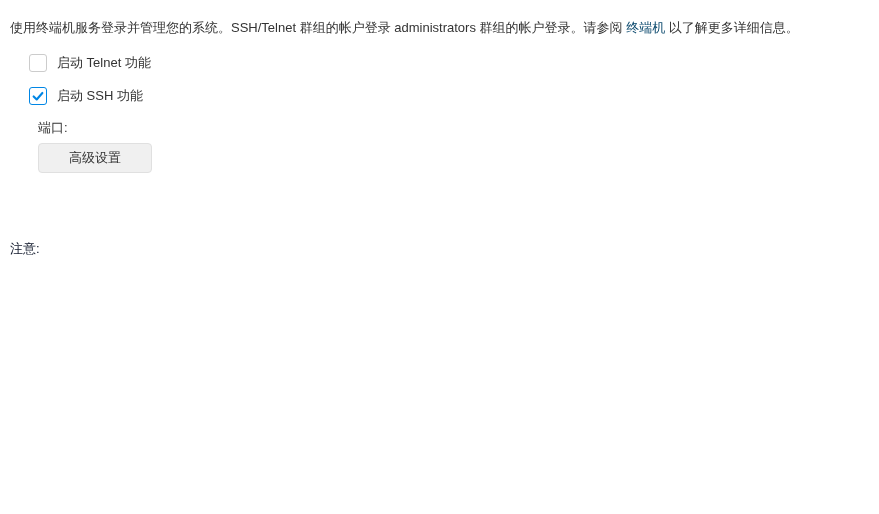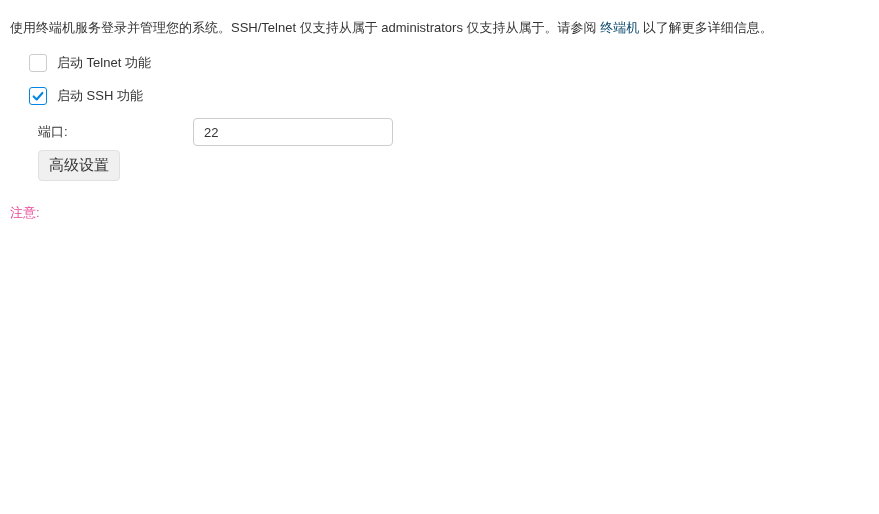--- a/index.html
+++ b/index.html
@@ -73,46 +73,47 @@
       height: 28px;
       padding: 0 10px;
       border: 1px solid #ccc;
       border-radius: 4px;
       font-size: 13px;
       color: #333;
       outline: none;
     }
     .btn {
       display: inline-block;
-      padding: 5px 10px;
+      padding: 5px 30px;
       background: #f0f0f0;
       border: 1px solid #e0e0e0;
       border-radius: 4px;
-      font-size: 15px;
+      font-size: 13px;
       color: #333;
       cursor: pointer;
     }
     .note-row {
       margin-top: 22px;
       display: flex;
     }
     .note-label {
-      color: #ec4899;
+      color: #0f172a;
       margin-right: 12px;
       flex-shrink: 0;
+      margin-top: 44px;
     }
     .note-text {
       color: #333;
     }
   </style>
 </head>
 <body>
 
 <div class="intro">
-  <span>使用终端机服务登录并管理您的系统。SSH/Telnet 仅支持从属于 administrators 仅支持从属于。请参阅 </span><a class="link">终端机</a><span> 以了解更多详细信息。</span>
+  <span>使用终端机服务登录并管理您的系统。SSH/Telnet 群组的帐户登录 administrators 群组的帐户登录。请参阅 </span><a class="link">终端机</a><span> 以了解更多详细信息。</span>
 </div>
 
 <div class="checkbox-row">
   <span class="checkbox">
     
   </span>
   <span class="checkbox-label">启动 Telnet 功能</span>
 </div>
 
 <div class="checkbox-row">
@@ -120,21 +121,20 @@
     <svg viewBox="0 0 16 16">
         <path fill="none" stroke="#0086e5" stroke-width="2.4" stroke-linecap="round" stroke-linejoin="round" d="M3 8.5 L6.5 12 L13 4.5"></path>
       </svg>
   </span>
   <span class="checkbox-label">启动 SSH 功能</span>
 </div>
 
 <div class="indented">
   <div class="form-row">
     <span class="form-label">端口:</span>
-    <input type="text" class="text-input" value="22" style="">
   </div>
   <div>
     <button class="btn">高级设置</button>
   </div>
 </div>
 
 <div class="note-row">
   <span class="note-label">注意:</span>
 </div>
 

